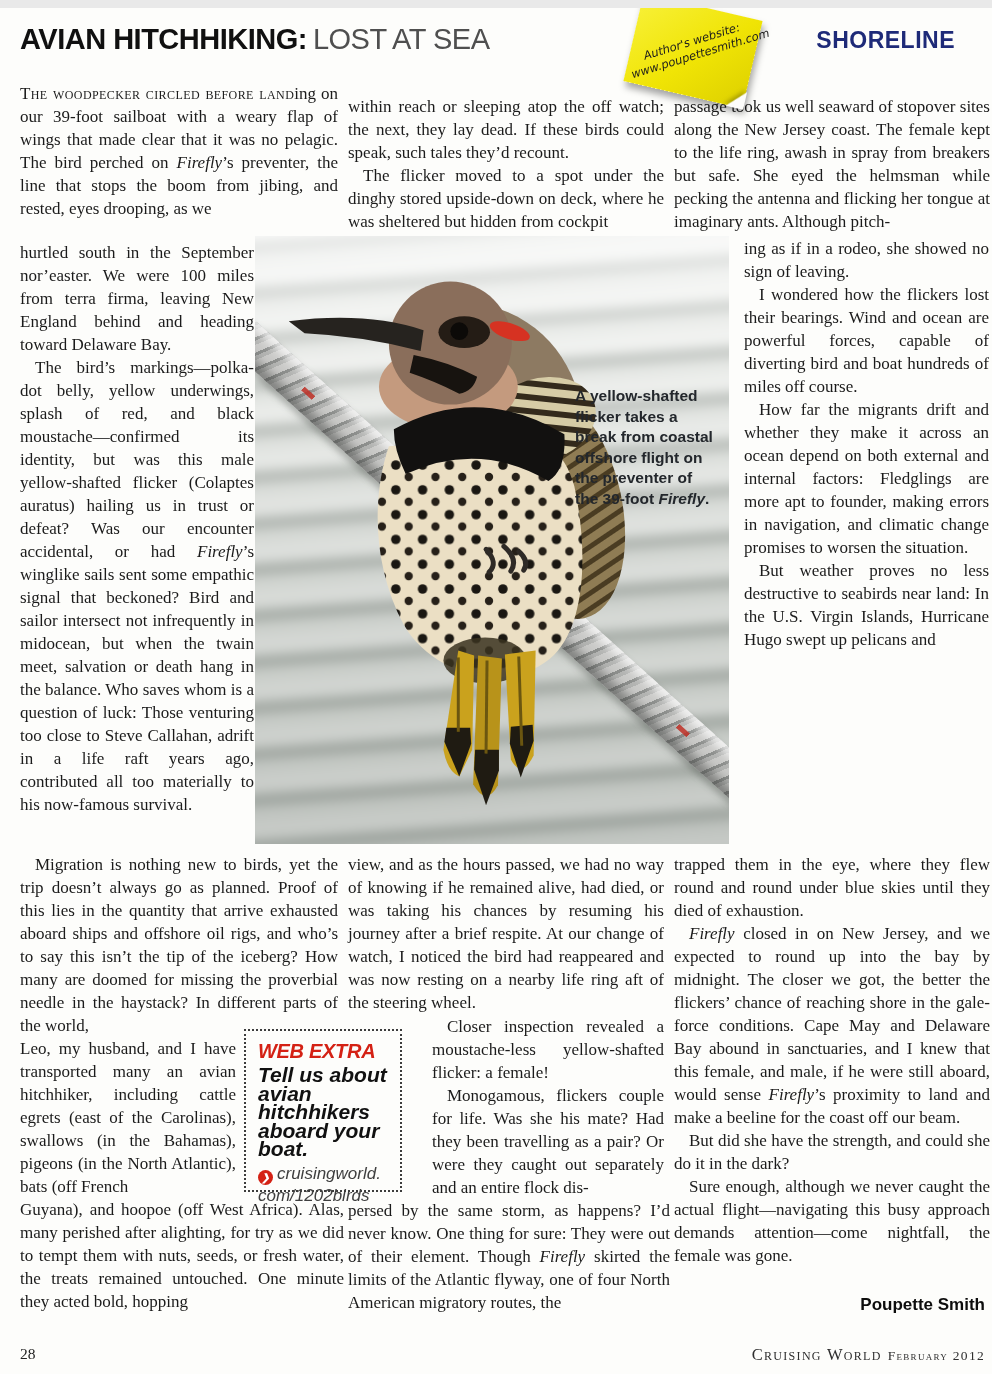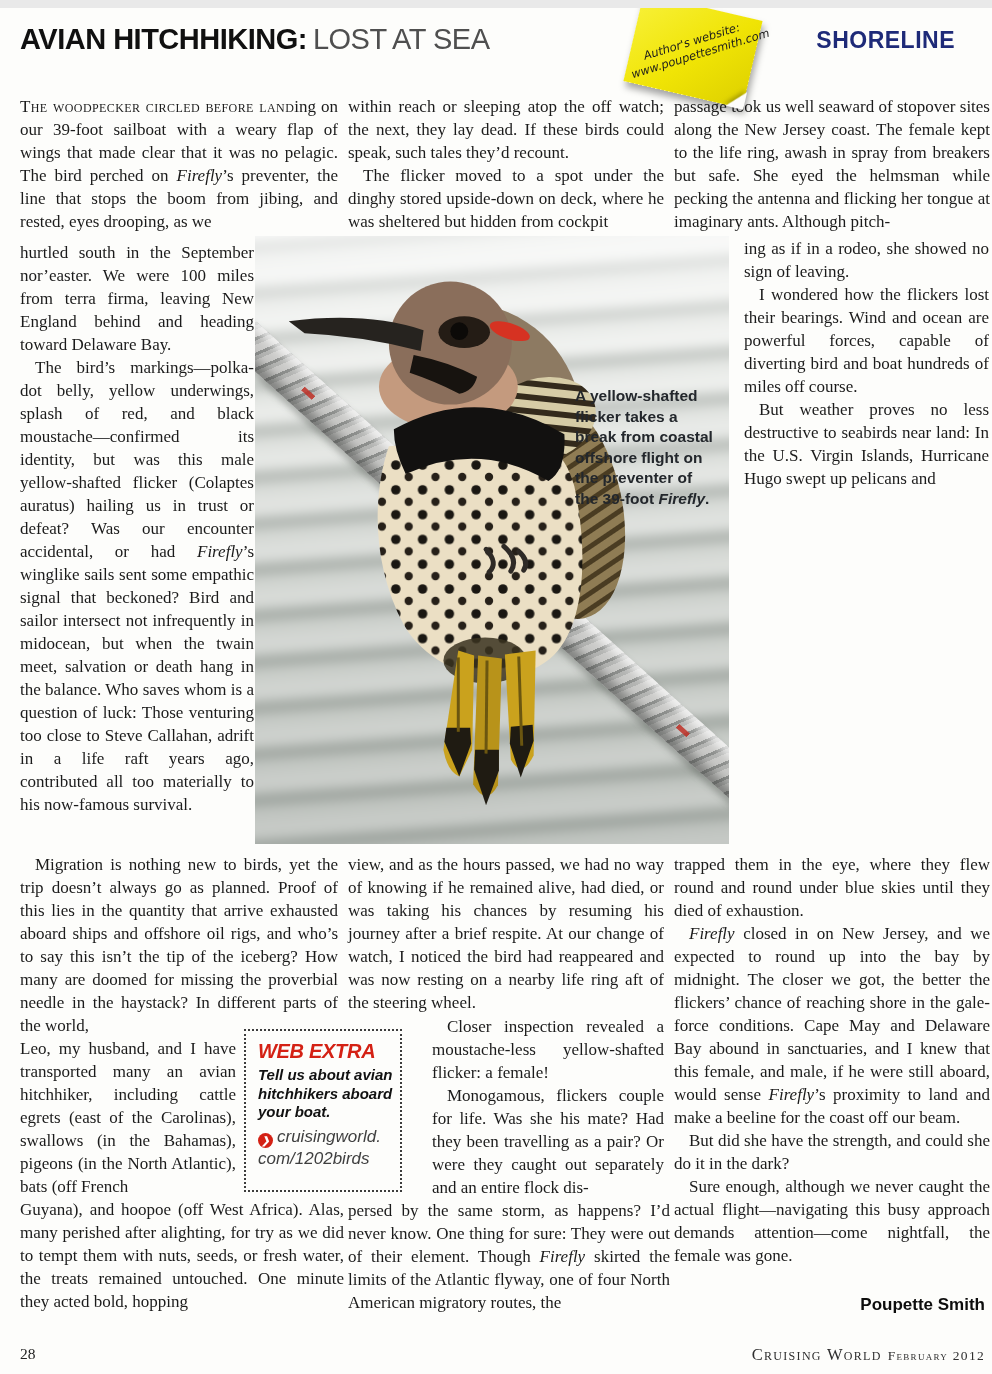--- a/index.html
+++ b/index.html
@@ -47,36 +47,36 @@
         background:repeating-linear-gradient(90deg,transparent 0 118px,#bf3026 118px 132px,transparent 132px 252px);}
   .bird{position:absolute;inset:0;z-index:3;}
   .photo-caption{position:absolute;left:320px;top:150px;width:144px;z-index:4;
         font:bold 15.5px/20.5px "Liberation Sans",sans-serif;color:#23272c;}
 
   
   .webextra{position:absolute;left:244px;top:1021px;width:158px;height:163px;box-sizing:border-box;
         border:2px dotted #3c3c3c;padding:9px 6px 6px 12px;background:#fdfdfb;z-index:5;
         font-family:"Liberation Sans",sans-serif;font-style:italic;}
   .we-title{color:#d42114;font-weight:bold;font-size:20px;letter-spacing:-0.3px;margin-bottom:3px;}
-  .we-text{font-weight:bold;font-size:15px;line-height:18.5px;color:#111;margin-bottom:4px;}
+  .we-text{font-weight:bold;font-size:21px;line-height:18.5px;color:#111;margin-bottom:4px;}
   .we-link{font-size:17px;line-height:21px;color:#3f3f3f;}
   .we-arrow{display:inline-block;width:15px;height:15px;border-radius:50%;background:#d42114;
         color:#fff;font-size:10px;line-height:15px;text-align:center;font-weight:bold;
         margin-right:4px;vertical-align:-2px;}
   .we-url{white-space:pre-line;}
 
   
   .byline{position:absolute;right:7px;top:1287px;font:bold 17px "Liberation Sans",sans-serif;color:#0d0d0d;z-index:2;}
   .pageno{position:absolute;left:20px;top:1337px;font-size:15.5px;color:#222;}
   .footright{position:absolute;right:7px;top:1337px;color:#2e2e2e;font-variant:small-caps;letter-spacing:1.3px;}
   .footright .mag{font-size:16.5px;}
   .footright .issue{font-size:13.5px;margin-left:6px;}
 
   
-  #c1s1{left:20px;top:87px;width:318px}
+  #c1s1{left:20px;top:74px;width:318px}
   #c1s2{left:20px;top:233px;width:234px}
   #c1s3{left:20px;top:845px;width:318px}
   #c1s4{left:20px;top:1029px;width:216px}
   #c1s5{left:20px;top:1190px;width:324px}
   #c2s1{left:348px;top:87px;width:316px}
   #c2s2{left:348px;top:845px;width:316px}
   #c2s3{left:432px;top:1007px;width:232px}
   #c2s4{left:348px;top:1191px;width:322px}
   #c3s1{left:674px;top:87px;width:316px}
   #c3s2{left:744px;top:229px;width:245px}
@@ -192,20 +192,21 @@
     </div>
   <div class="seg" id="c2s4">
       <p class="para">persed by the same storm, as happens? I’d never know. One thing for sure: They were out of their element. Though <i>Firefly</i> skirted the limits of the Atlantic flyway, one of four North American migratory routes, the</p>
     </div>
   <div class="seg" id="c3s1">
       <p class="para">passage took us well seaward of stopover sites along the New Jersey coast. The female kept to the life ring, awash in spray from breakers but safe. She eyed the helmsman while pecking the antenna and flicking her tongue at imaginary ants. Although pitch-</p>
     </div>
   <div class="seg" id="c3s2">
       <p class="para">ing as if in a rodeo, she showed no sign of leaving.</p>
       <p class="para ind">I wondered how the flickers lost their bearings. Wind and ocean are powerful forces, capable of diverting bird and boat hundreds of miles off course.</p>
+      <p class="para ind">How far the migrants drift and whether they make it across an ocean depend on both external and internal factors: Fledglings are more apt to founder, making errors in navigation, and climatic change promises to worsen the situation.</p>
       <p class="para ind">But weather proves no less destructive to seabirds near land: In the U.S. Virgin Islands, Hurricane Hugo swept up pelicans and</p>
     </div>
   <div class="seg" id="c3s3">
       <p class="para">trapped them in the eye, where they flew round and round under blue skies until they died of exhaustion.</p>
       <p class="para ind"><i>Firefly</i> closed in on New Jersey, and we expected to round up into the bay by midnight. The closer we got, the better the flickers’ chance of reaching shore in the gale-force conditions. Cape May and Delaware Bay abound in sanctuaries, and I knew that this female, and male, if he were still aboard, would sense <i>Firefly</i>’s proximity to land and make a beeline for the coast off our beam.</p>
       <p class="para ind">But did she have the strength, and could she do it in the dark?</p>
       <p class="para ind">Sure enough, although we never caught the actual flight—navigating this busy approach demands attention—come nightfall, the female was gone.</p>
     </div>
 
   <div class="webextra">

